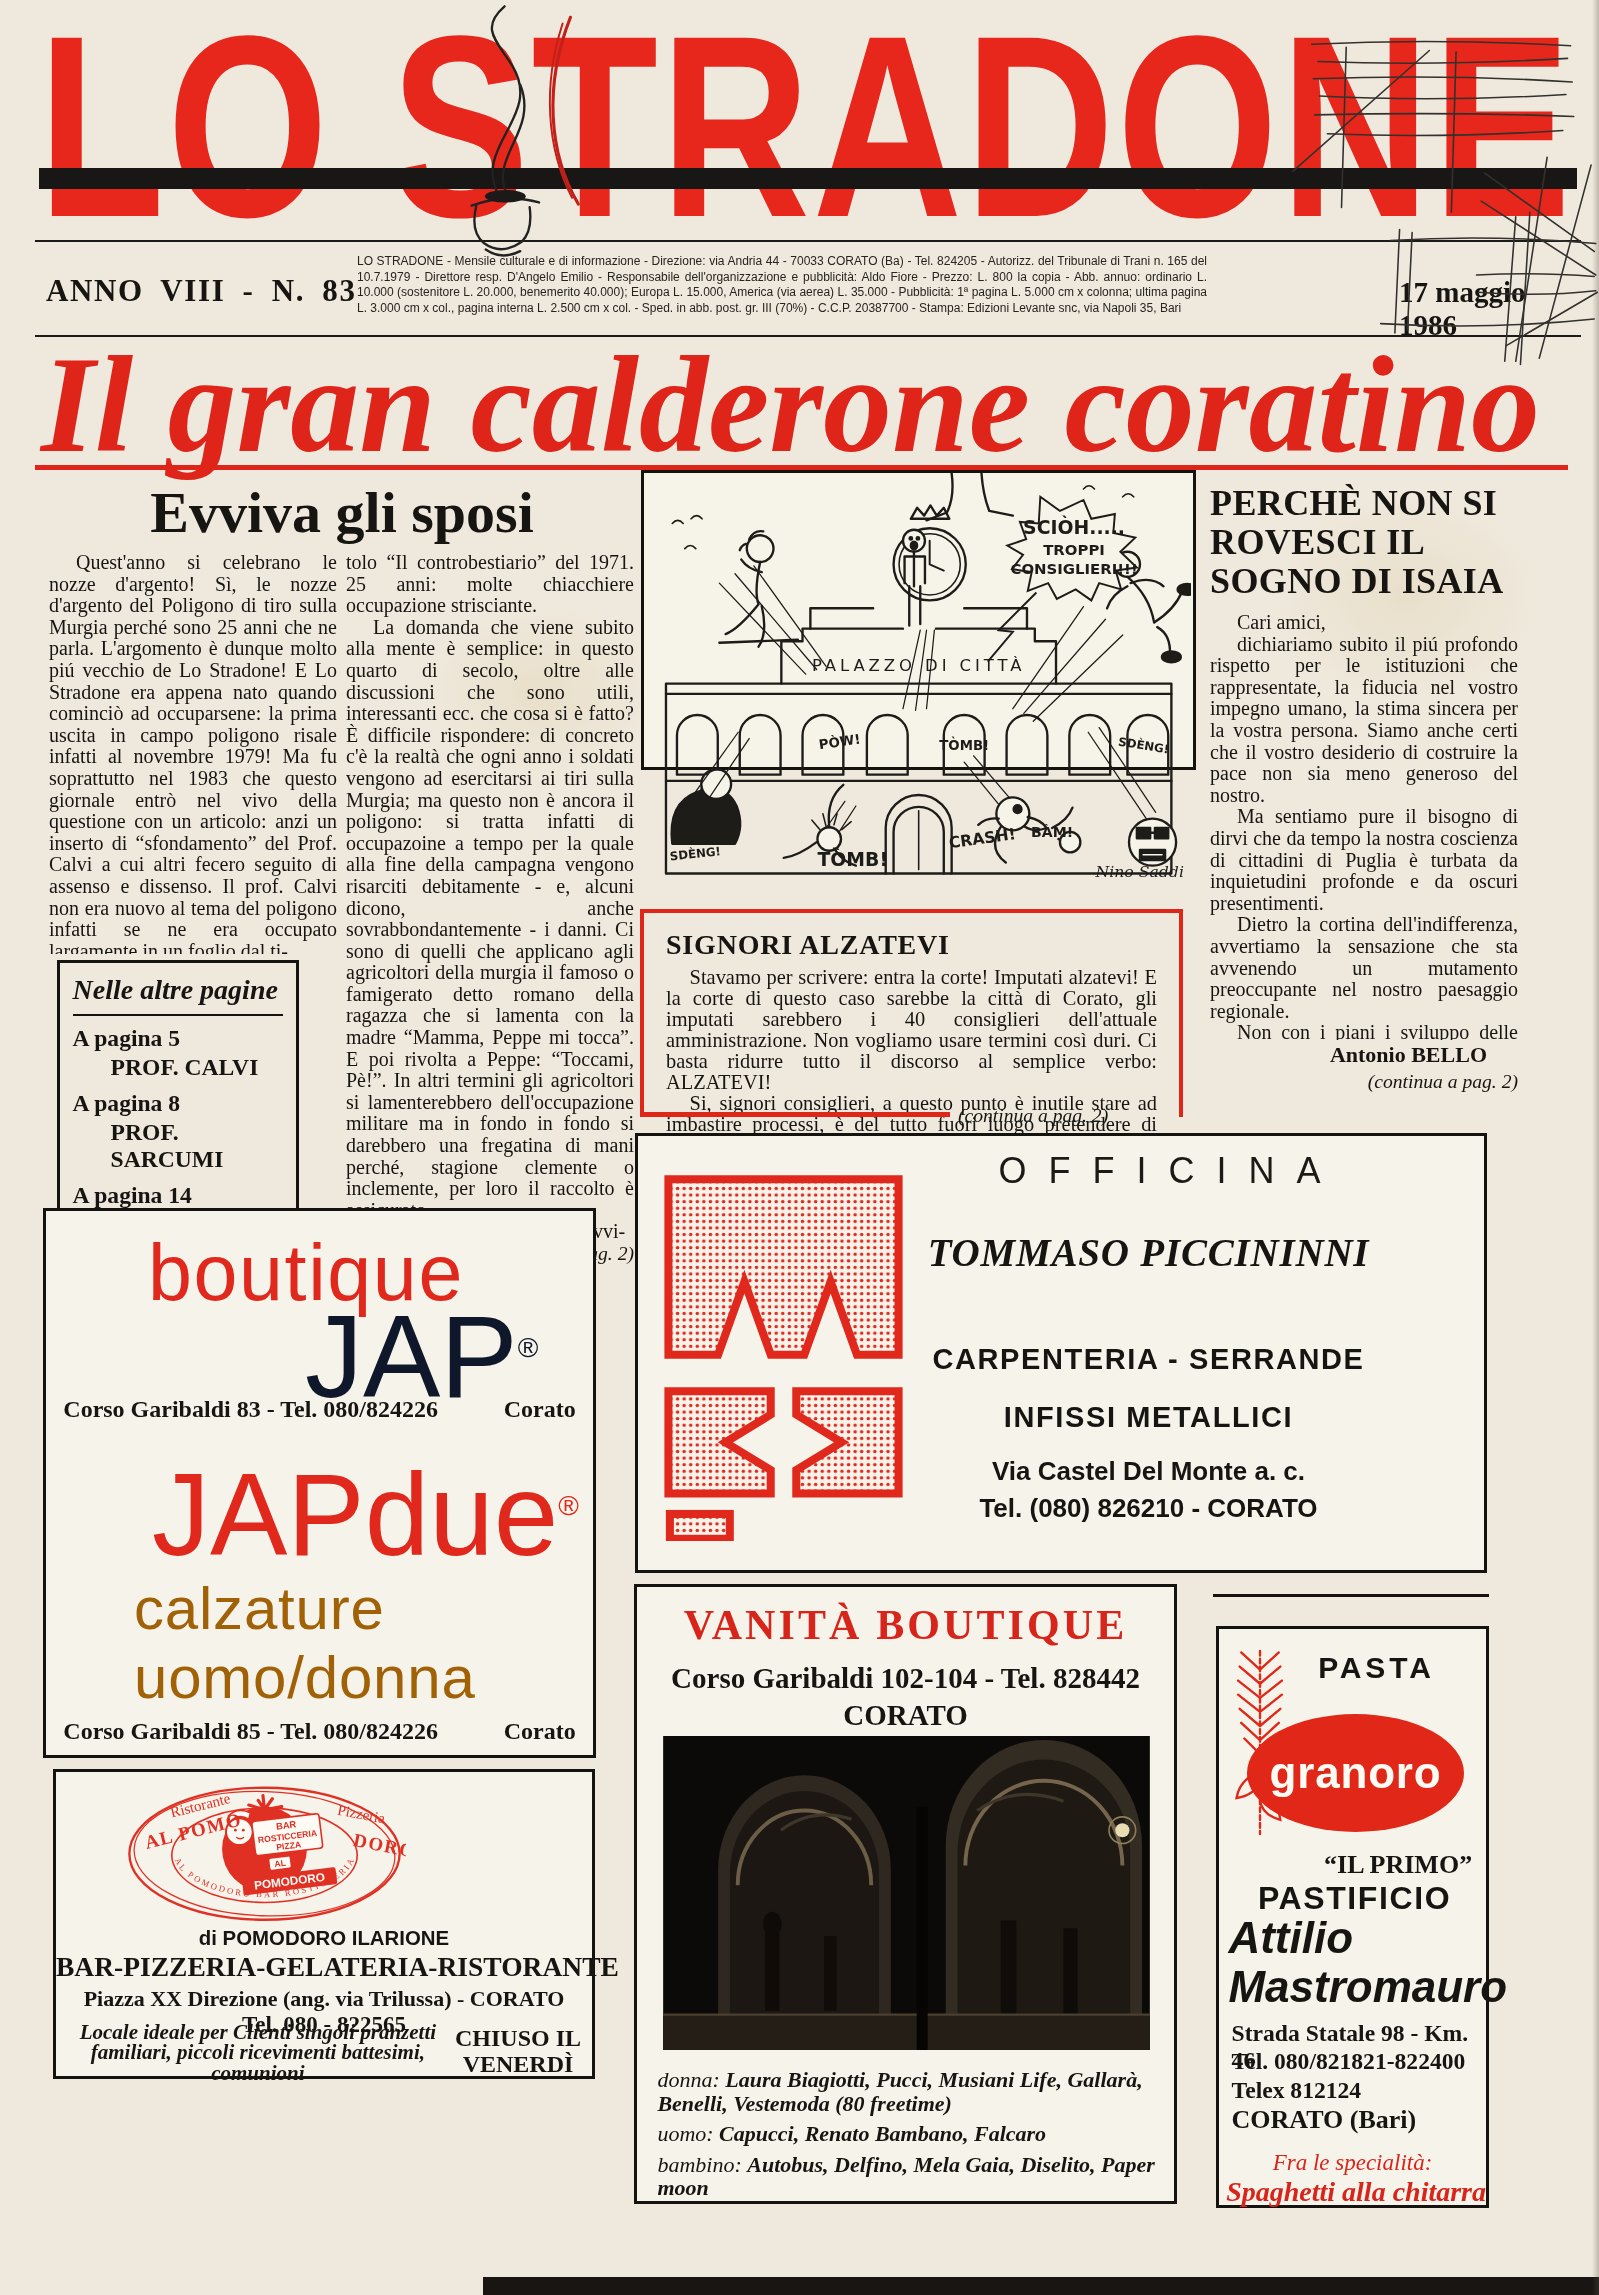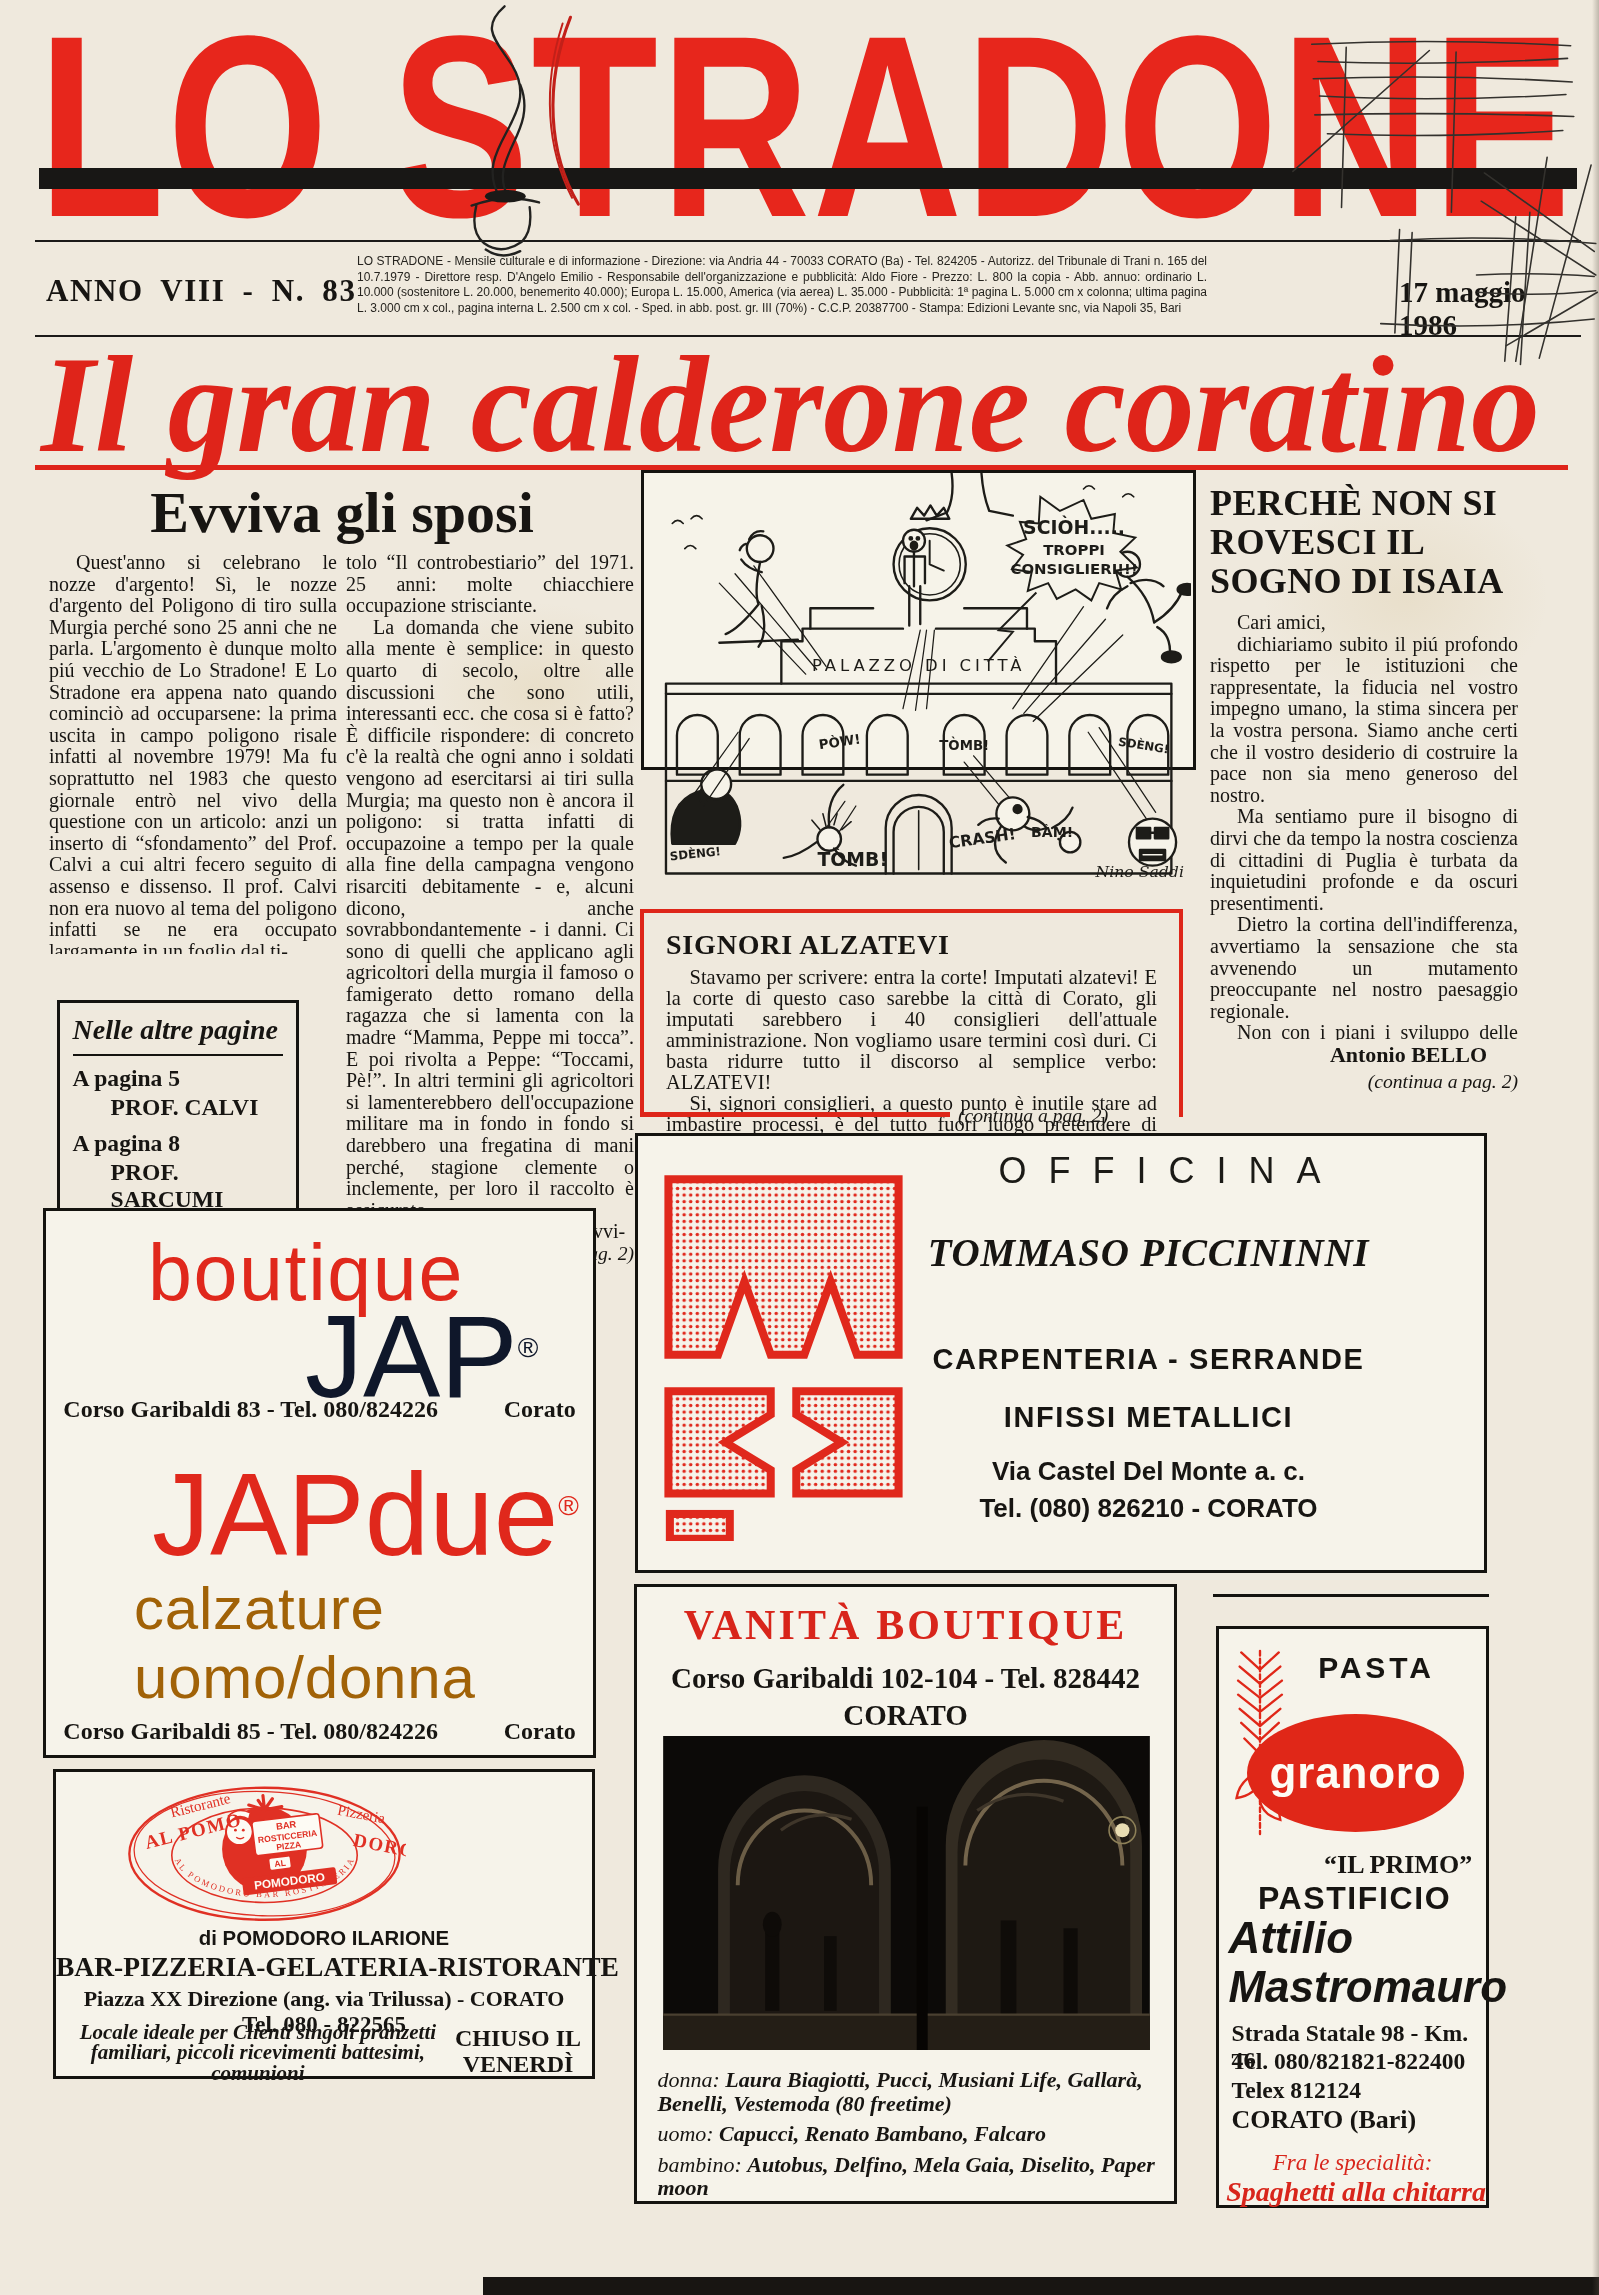--- a/index.html
+++ b/index.html
@@ -48,21 +48,21 @@
 
   #alzatevi{left:640px;top:909px;width:543px;height:208px;box-sizing:border-box;
     border:4.7px solid #de2619;border-bottom:none;padding:15.7px 22px 0;}
   #alzatevi-title{font-size:28px;font-weight:bold;letter-spacing:0.8px;}
   #alzatevi-body{margin-top:6.3px;font-size:20.4px;line-height:21px;text-align:justify;}
   #alzatevi-body p{margin:0;text-indent:23.6px;}
   #alzatevi-rule{position:absolute;left:0;bottom:0;width:306px;height:4.7px;background:#de2619;}
   #alzatevi-continua{position:absolute;left:314px;bottom:-10.2px;font-style:italic;font-size:19.6px;}
 
   #pages-box{left:57px;top:960px;width:242px;box-sizing:border-box;border:3.9px solid #14130f;
-    padding:11px 12.6px 12.6px;margin-top:40px;}
+    padding:11px 12.6px 12.6px;}
   #pages-box-title{font-size:28px;font-weight:bold;font-style:italic;border-bottom:2.4px solid #14130f;
     padding-bottom:7.9px;}
   .page-ref{font-size:23.6px;font-weight:bold;margin-top:9.4px;}
   .page-ref-title{font-size:23.6px;font-weight:bold;padding-left:38px;margin-top:1.6px;}
   .page-ref-title.flush{padding-left:0;}
 
   .adbox{box-sizing:border-box;border:3.9px solid #14130f;background:#f6f3ea;}
   #jap-box{left:43px;top:1208px;width:553px;height:550px;border-width:3.1px;}
   #jap-logo1{left:102px;top:22px;font-size:79px;line-height:79px;color:#e0281c;letter-spacing:1.6px;}
   #jap-logo1b{left:259px;top:82px;font-size:116px;line-height:110px;color:#0f172a;}

